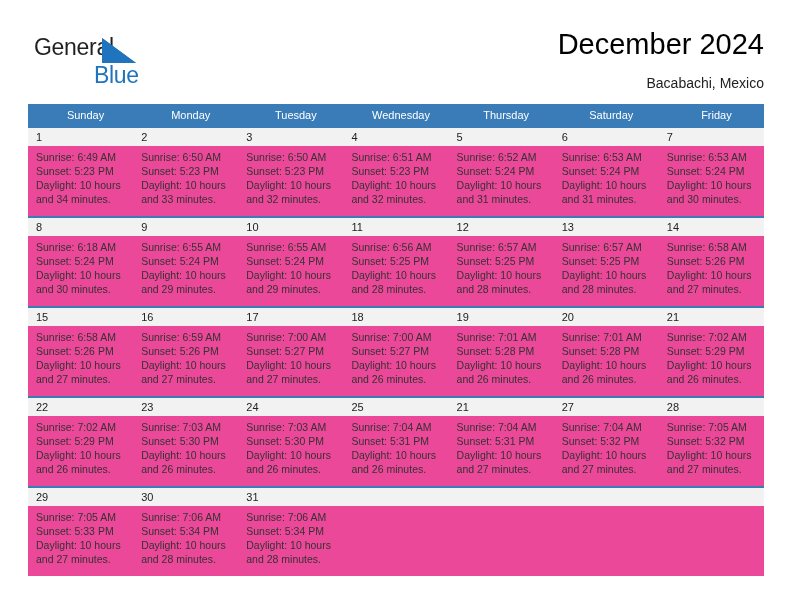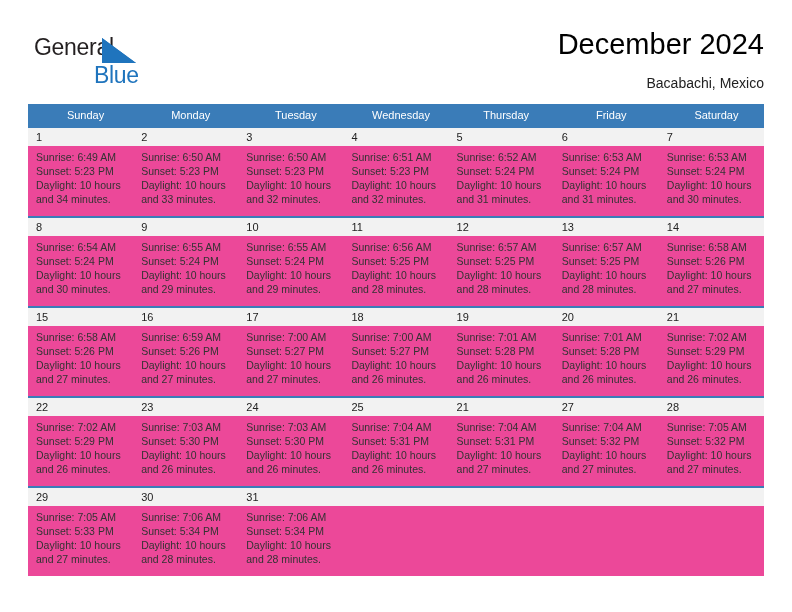--- a/index.html
+++ b/index.html
@@ -168,22 +168,22 @@
   </div>
 
   <div class="calendar">
 
     <div class="weekdays">
       <div class="weekday">Sunday</div>
       <div class="weekday">Monday</div>
       <div class="weekday">Tuesday</div>
       <div class="weekday">Wednesday</div>
       <div class="weekday">Thursday</div>
+      <div class="weekday">Saturday</div>
       <div class="weekday">Friday</div>
-      <div class="weekday">Saturday</div>
     </div>
 
     <div class="week">
       <div class="week-daynums">
         <div class="daynum">1</div>
         <div class="daynum">2</div>
         <div class="daynum">3</div>
         <div class="daynum">4</div>
         <div class="daynum">5</div>
         <div class="daynum">6</div>
@@ -240,21 +240,21 @@
         <div class="daynum">8</div>
         <div class="daynum">9</div>
         <div class="daynum">10</div>
         <div class="daynum">11</div>
         <div class="daynum">12</div>
         <div class="daynum">13</div>
         <div class="daynum">14</div>
       </div>
       <div class="week-bodies">
         <div class="cell">
-          <div class="line">Sunrise: 6:54 AM</div>
+          <div class="line">Sunrise: 6:18 AM</div>
           <div class="line">Sunset: 5:24 PM</div>
           <div class="line">Daylight: 10 hours</div>
           <div class="line">and 30 minutes.</div>
         </div>
         <div class="cell">
           <div class="line">Sunrise: 6:55 AM</div>
           <div class="line">Sunset: 5:24 PM</div>
           <div class="line">Daylight: 10 hours</div>
           <div class="line">and 29 minutes.</div>
         </div>

